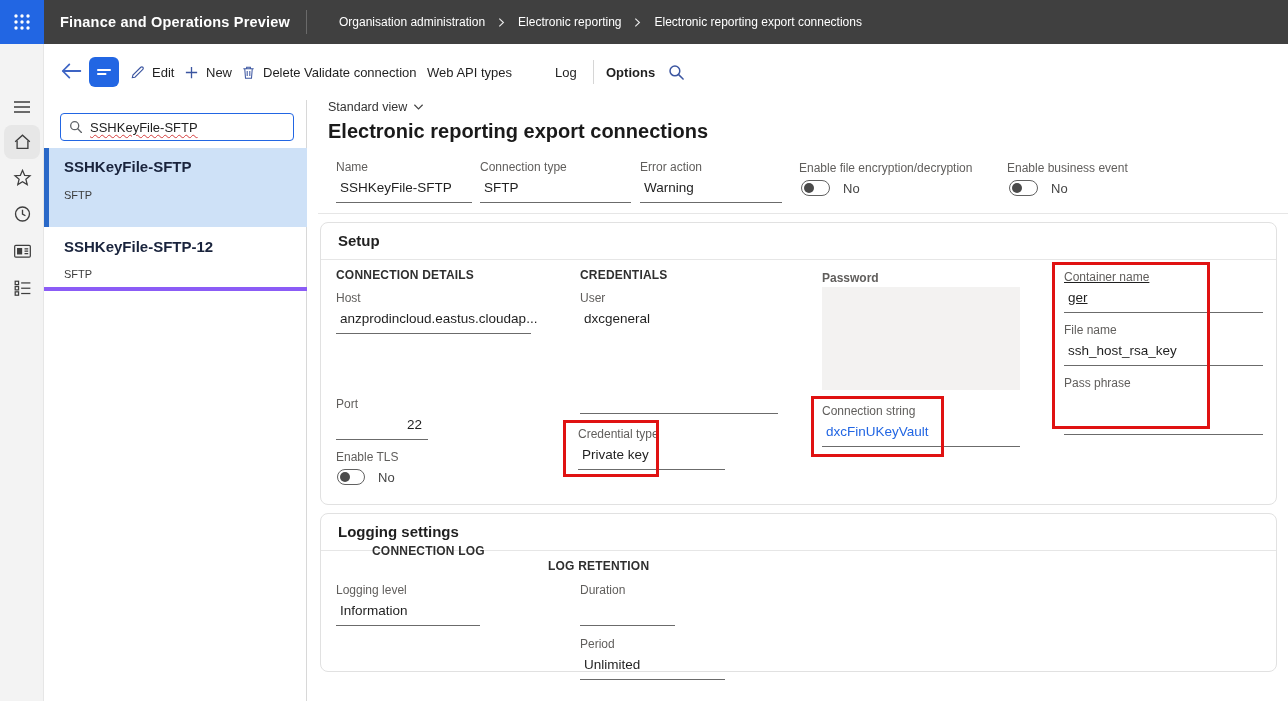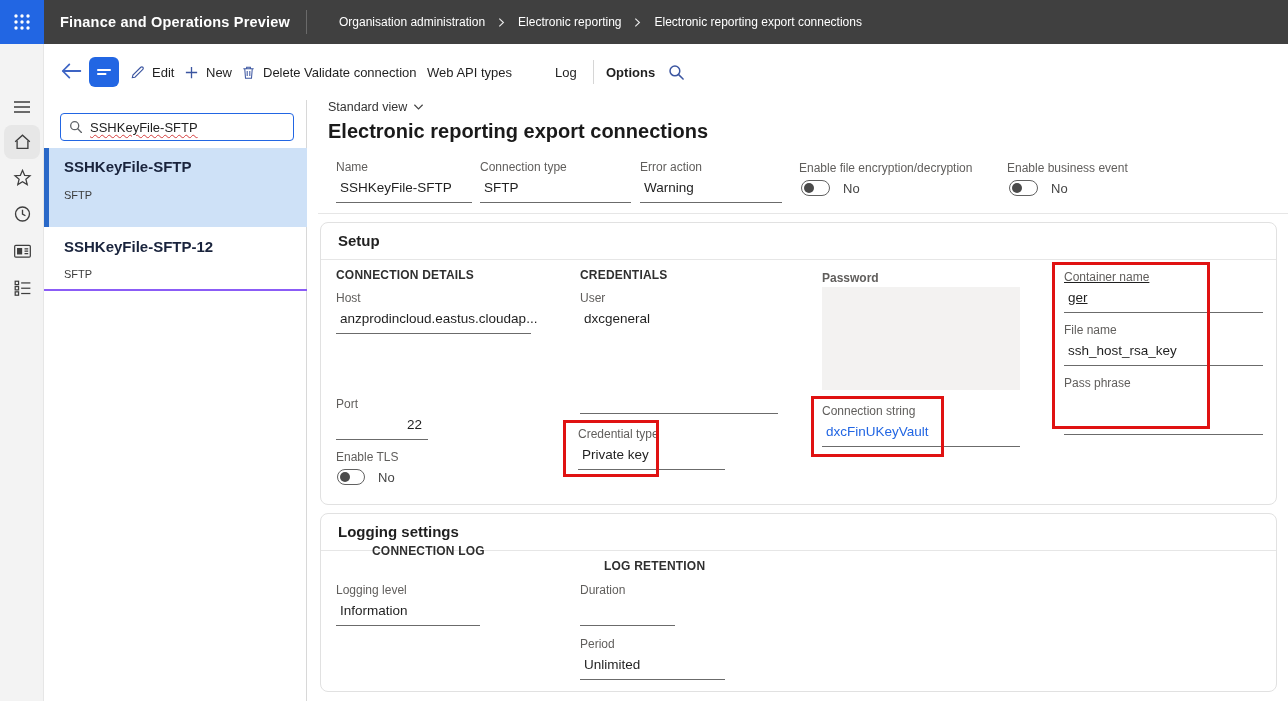--- a/index.html
+++ b/index.html
@@ -204,21 +204,21 @@
         </svg>
       <span class="txt">SSHKeyFile-SFTP</span>
     </div>
 
     <div class="list-item" style="top:48px; height:79px; background:#cee1f7;">
       <div style="position:absolute; left:0; top:0; width:5px; height:79px; background:#2968c8;"></div>
       <div class="li-title" style="position:absolute; left:20px; top:10px;">SSHKeyFile-SFTP</div>
       <div class="li-sub" style="position:absolute; left:20px; top:34px;">SFTP</div>
     </div>
 
-    <div class="list-item" style="top:127px; height:64px; border-bottom:2px solid #8b5cf6;">
+    <div class="list-item" style="top:127px; height:64px; border-bottom:4px solid #8b5cf6;">
       <div class="li-title" style="position:absolute; left:20px; top:11px;">SSHKeyFile-SFTP-12</div>
       <div class="li-sub" style="position:absolute; left:20px; top:34px;">SFTP</div>
     </div>
   </div>
 
   <div class="abs viewsel">
     <span>Standard view</span>
     <svg width="11" height="8" viewBox="0 0 12 8">
         <path d="M1.5 1.5 L6 6 L10.5 1.5" fill="none" stroke="#444" stroke-width="1.3"></path>
       </svg>
@@ -304,32 +304,32 @@
   </div>
   <div class="fld" style="left:1064px; top:376px; width:199px;">
     <div class="l">Pass phrase</div>
     <div class="v" style="margin-top:20px;"></div>
   </div>
 
   <div class="annot" style="left:563px; top:420px; width:96px; height:57px;"></div>
   <div class="annot" style="left:811px; top:396px; width:133px; height:61px;"></div>
   <div class="annot" style="left:1052px; top:262px; width:158px; height:167px;"></div>
 
-  <div class="card" style="top:513px; height:179px;">
+  <div class="card" style="top:513px; height:159px;">
     <div class="card-title">Logging settings</div>
     <div class="card-sep"></div>
   </div>
 
   <div class="ghead" style="left:336px; top:544px;margin-left:36px;">CONNECTION LOG</div>
   <div class="fld" style="left:336px; top:583px; width:144px;">
     <div class="l">Logging level</div>
     <div class="v">Information</div>
   </div>
 
-  <div class="ghead" style="left:604px; top:559px;">LOG RETENTION</div>
+  <div class="ghead" style="left:548px; top:559px;">LOG RETENTION</div>
   <div class="fld" style="left:580px; top:583px; width:95px;">
     <div class="l">Duration</div>
     <div class="v"></div>
   </div>
   <div class="fld" style="left:580px; top:637px; width:145px;">
     <div class="l">Period</div>
     <div class="v">Unlimited</div>
   </div>
 
 </div>

